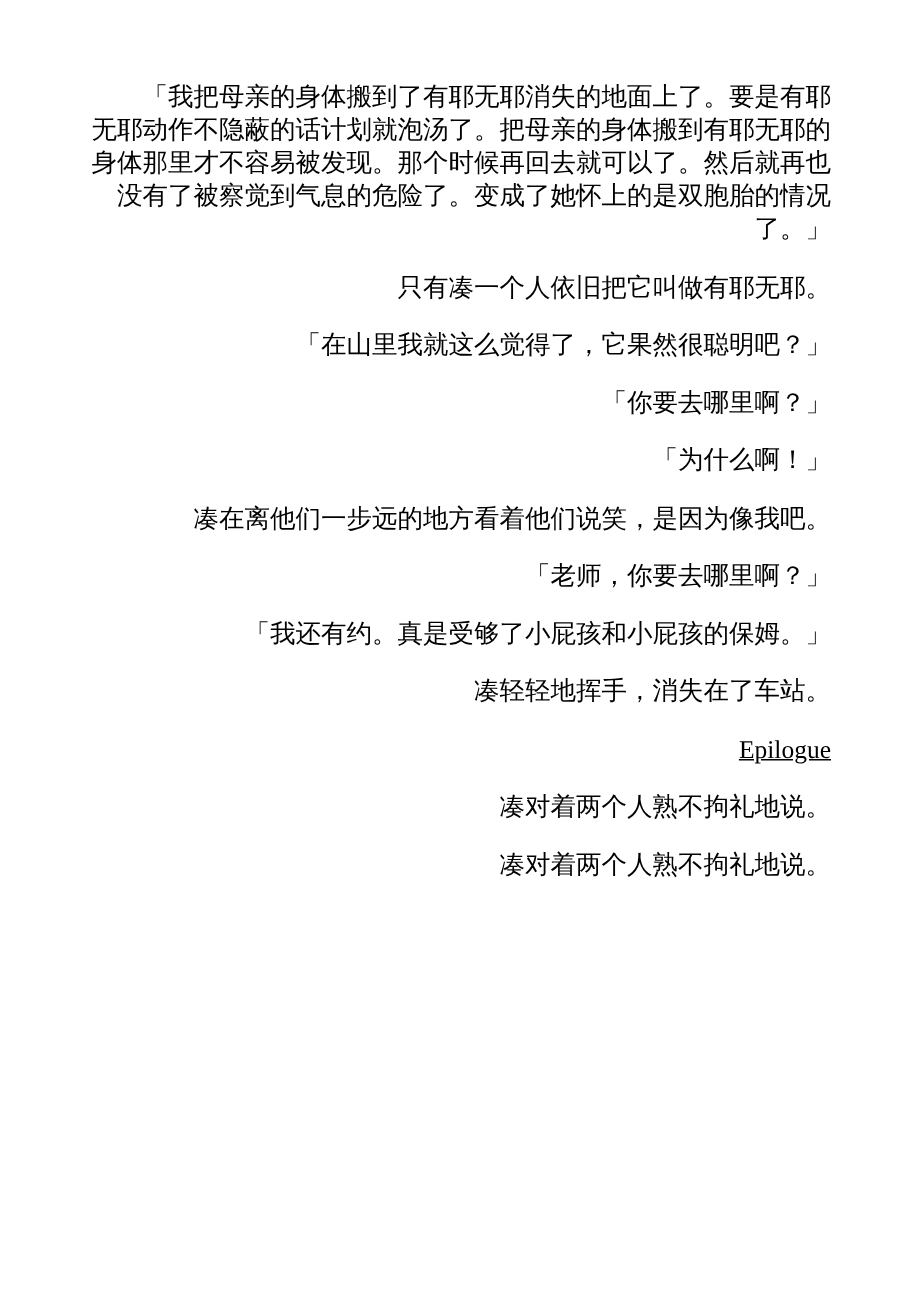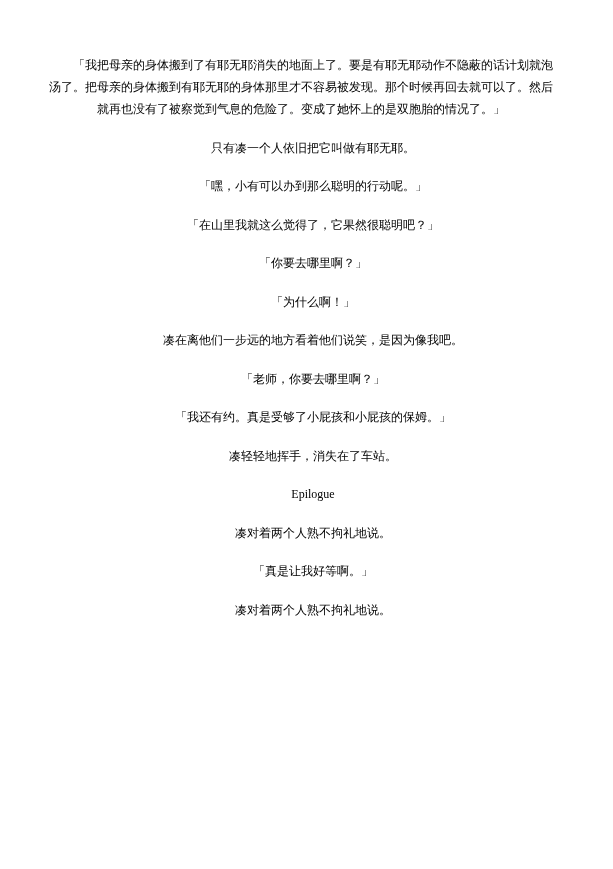--- a/index.html
+++ b/index.html
@@ -14,44 +14,43 @@
     background: #ffffff;
     overflow: hidden;
     color: #000000;
     font-family: "Liberation Serif", "DejaVu Serif", serif;
   }
   .content {
     padding: 54px 59px 0 48px;
   }
   .content p {
     margin: 0 0 16.5px 0;
-    font-size: 12px;
+    font-size: 17px;
     line-height: 22px;
     text-indent: 2em;
-    text-align: center;
+    text-align: right;
     word-break: normal;
     overflow-wrap: break-word;
   }
   .content p.section-heading {
     font-weight: normal; 
+    text-decoration: underline;
   }
 </style>
 </head>
 <body>
 
 <div class="page">
   <div class="content">
       <p class="para dialogue">「我把母亲的身体搬到了有耶无耶消失的地面上了。要是有耶无耶动作不隐蔽的话计划就泡汤了。把母亲的身体搬到有耶无耶的身体那里才不容易被发现。那个时候再回去就可以了。然后就再也没有了被察觉到气息的危险了。变成了她怀上的是双胞胎的情况了。」</p>
       <p class="para narration">只有凑一个人依旧把它叫做有耶无耶。</p>
-      <p class="para dialogue">「嘿，小有可以办到那么聪明的行动呢。」</p>
       <p class="para dialogue">「在山里我就这么觉得了，它果然很聪明吧？」</p>
       <p class="para dialogue">「你要去哪里啊？」</p>
       <p class="para dialogue">「为什么啊！」</p>
       <p class="para narration">凑在离他们一步远的地方看着他们说笑，是因为像我吧。</p>
       <p class="para dialogue">「老师，你要去哪里啊？」</p>
       <p class="para dialogue">「我还有约。真是受够了小屁孩和小屁孩的保姆。」</p>
       <p class="para narration">凑轻轻地挥手，消失在了车站。</p>
       <p class="para section-heading">Epilogue</p>
       <p class="para narration">凑对着两个人熟不拘礼地说。</p>
-      <p class="para dialogue">「真是让我好等啊。」</p>
       <p class="para narration">凑对着两个人熟不拘礼地说。</p>
     </div>
 </div>
 
 </body></html>

